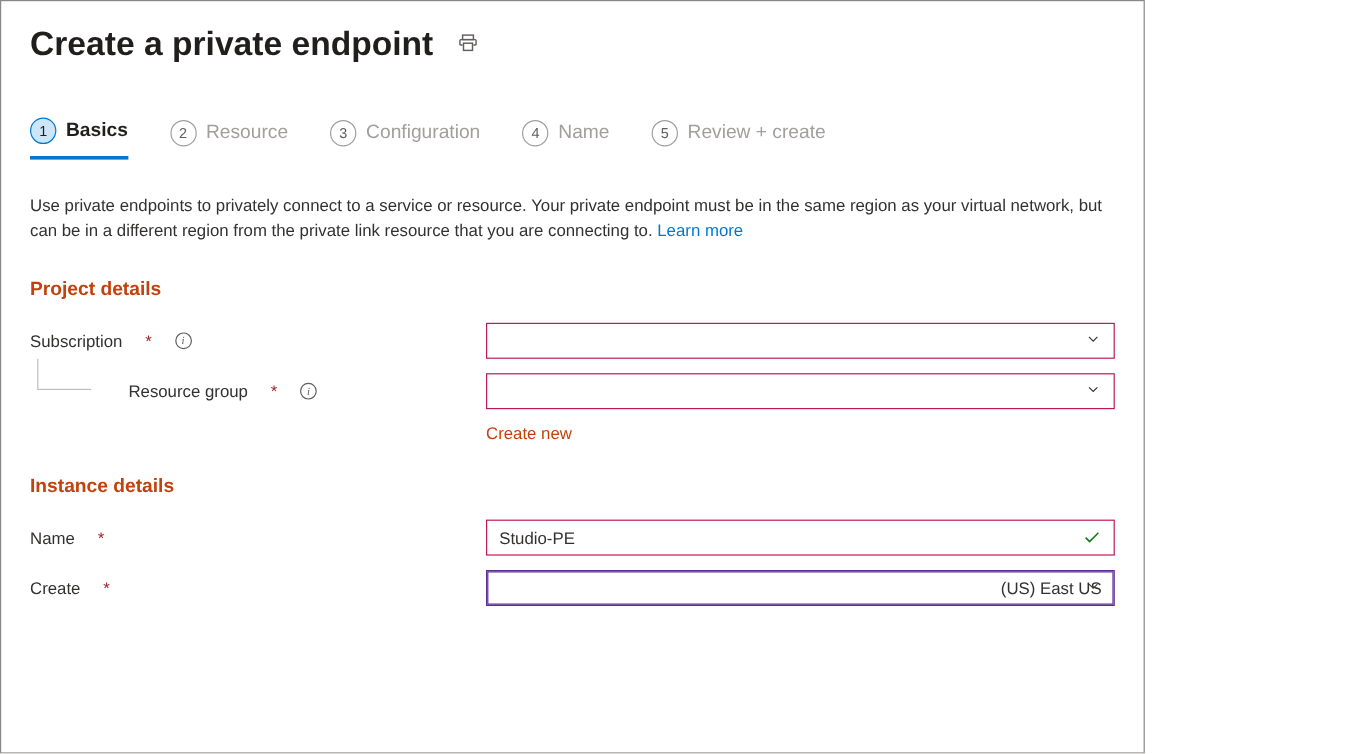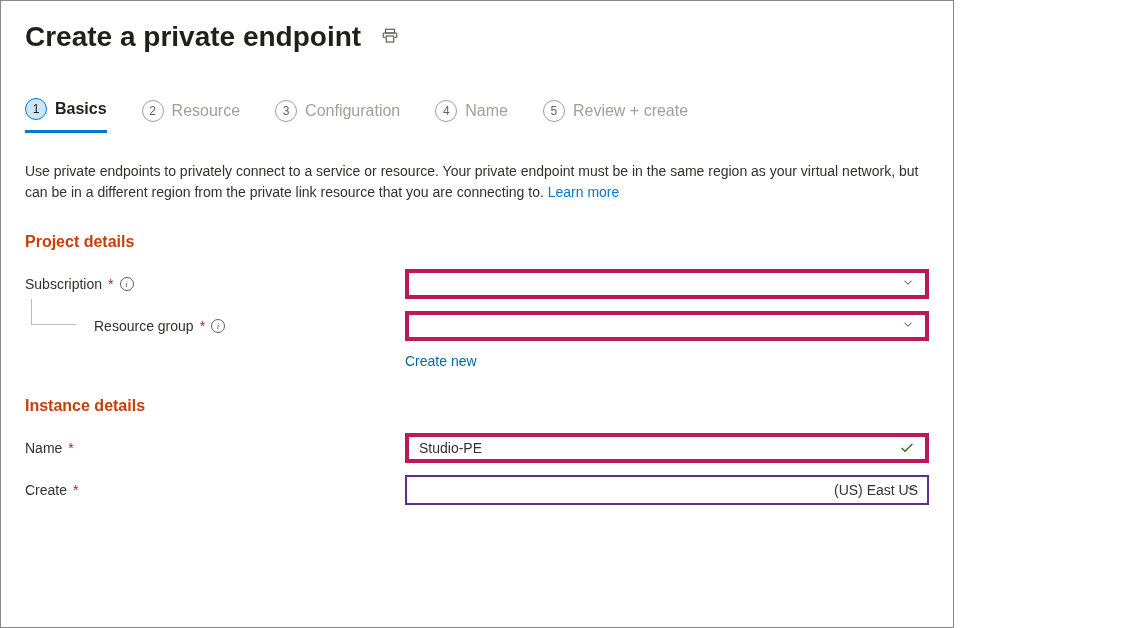--- a/index.html
+++ b/index.html
@@ -81,21 +81,21 @@
 
     .form-row {
       display: flex;
       align-items: center;
       margin-bottom: 12px;
     }
     .label-cell {
       width: 380px;
       display: flex;
       align-items: center;
-      gap: 6px;
+      gap: 19px;
       font-size: 14px;
       color: #323130;
     }
     .required { color: #a4262c; }
     .info-icon {
       width: 14px; height: 14px;
       border: 1px solid #605e5c;
       border-radius: 50%;
       display: inline-flex;
       align-items: center;
@@ -104,21 +104,21 @@
       color: #605e5c;
       font-style: italic;
       font-family: Georgia, serif;
       cursor: default;
     }
     .input-cell { flex: 1; }
 
     .select, .text-input {
       width: 100%;
       height: 30px;
-      border: 4px solid #be185d;
+      border: 1px solid #be185d;
       padding: 0 10px;
       font-size: 14px;
       font-family: inherit;
       background: #fff;
       display: flex;
       align-items: center;
       justify-content: space-between;
       cursor: pointer;
       position: relative;
     }
@@ -137,21 +137,21 @@
     .indent-connector {
       width: 45px; height: 26px;
       border-left: 1px solid #bdbdbd;
       border-bottom: 1px solid #bdbdbd;
       margin-right: 12px;
       margin-left: 6px;
       margin-top: -28px;
     }
     .indented .label-cell { padding-left: 0; }
     .create-new-row { margin-left: 380px; margin-top: 4px; margin-bottom: 28px; }
-    .create-new { color: #0369a1; font-size: 14px; text-decoration: none; cursor: pointer; }
+    .create-new { color: #c2410c; font-size: 14px; text-decoration: none; cursor: pointer; }
   </style>
 </head>
 <body>
 
 <div class="page">
 
   <div class="header-row">
     <h1>Create a private endpoint</h1>
     <span>
       <svg class="print-icon" viewBox="0 0 24 24" fill="none" stroke="currentColor" stroke-width="1.6">

